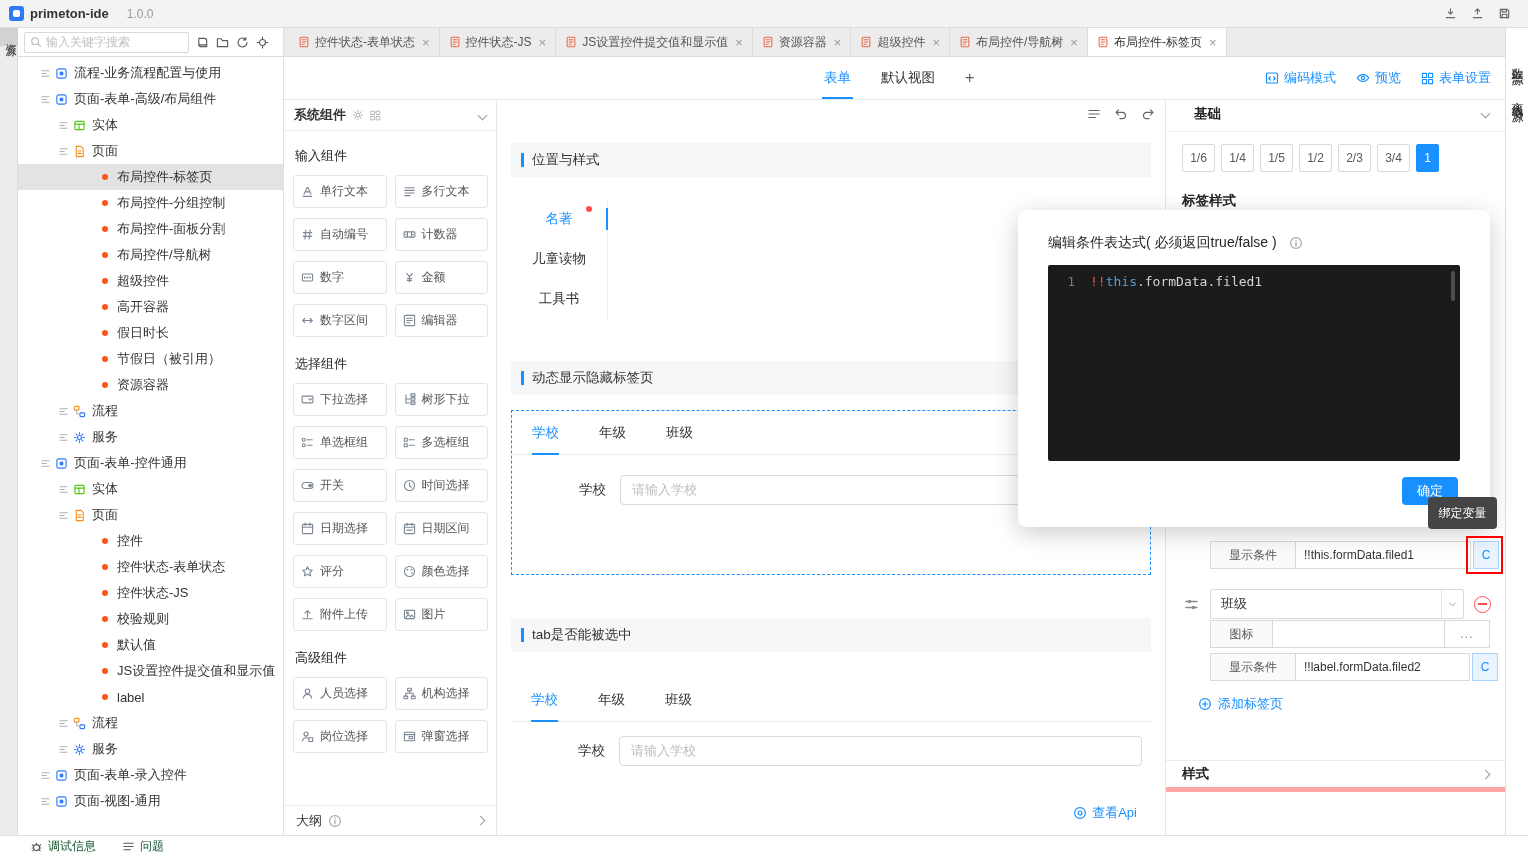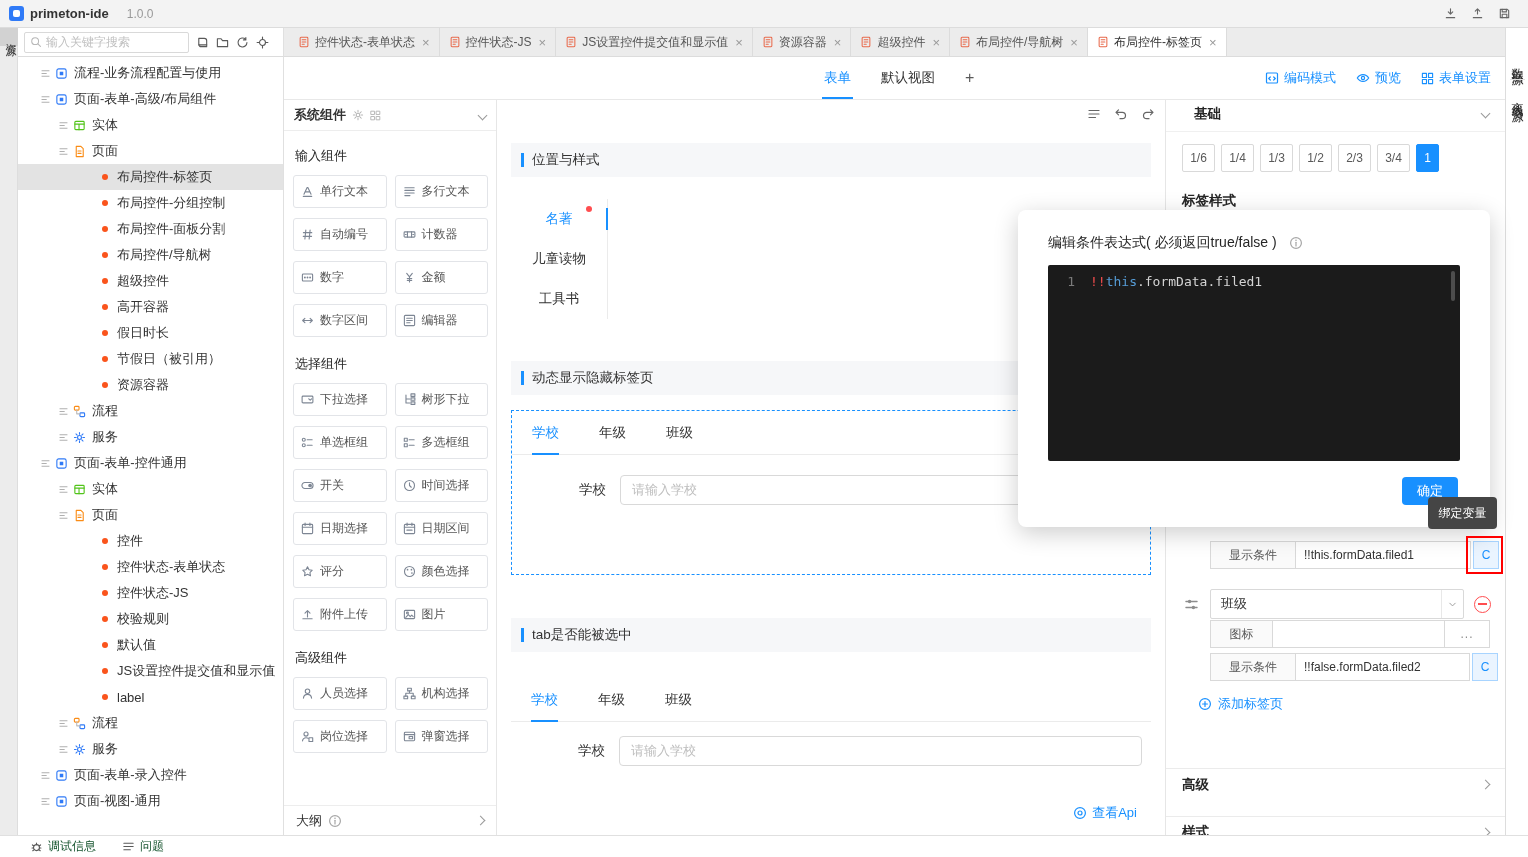--- a/index.html
+++ b/index.html
@@ -111,21 +111,21 @@
 .minus{margin-left:10px;width:17px;height:17px;border-radius:50%;border:1.5px solid #ff4d4f;position:relative;flex:0 0 auto}
 .minus::after{content:"";position:absolute;left:3px;right:3px;top:50%;height:1.5px;margin-top:-1px;background:#ff4d4f}
 .rowIcon{left:44px;top:520px}
 .rowIcon .p-label{width:63px}.rowIcon .p-value{width:172px}
 .more-btn{width:45px;height:28px;border:1px solid #d9d9d9;border-left:none;display:flex;align-items:center;justify-content:center;color:#8c8c8c;font-size:12px;letter-spacing:1px;background:#fff}
 .row2{left:44px;top:553px}
 .row2 .p-label{width:86px}.row2 .p-value{width:174px}
 .add-tab{position:absolute;left:32px;top:595px;display:flex;align-items:center;gap:6px;color:#1890ff;font-size:13px}
 .sec-hdr{position:absolute;left:0;right:0;height:32px;border-top:1px solid #ebebeb;display:flex;align-items:center;justify-content:space-between;padding:0 16px;font-size:13.5px;font-weight:700;color:#262626;background:#fff}
 .sec-advanced{top:668px}
-.sec-style{top:716px;border-bottom:1px solid #fca5a5}
+.sec-style{top:660px;border-bottom:5px solid #fca5a5}
 
 .right-strip{position:absolute;right:0;top:28px;bottom:0;width:23px;background:#fff;border-left:1px solid #ddd;display:flex;flex-direction:column;align-items:center;padding-top:26px}
 .strip-item{writing-mode:vertical-rl;text-orientation:upright;font-size:12px;color:#262626;letter-spacing:3px;padding:4px 0}
 .strip-div{width:15px;height:1px;background:#e0e0e0;margin:8px 0}
 
 .dialog{position:absolute;left:1018px;top:210px;width:472px;height:317px;background:#fff;border-radius:8px;box-shadow:0 6px 24px rgba(0,0,0,.2);z-index:50}
 .dlg-title{margin:24px 30px 0;font-size:14px;color:#262626;display:flex;align-items:center;gap:12px}
 .code-editor{position:relative;margin:13px 30px 0;height:196px;background:#1b1b1b;border-radius:2px;padding-top:7px;font-family:"DejaVu Sans Mono","Liberation Mono",monospace}
 .code-line{display:flex;line-height:20px;font-size:13px}
 .ln{width:42px;text-align:right;padding-right:15px;color:#7a7a7a}
@@ -926,21 +926,21 @@
   <div class="props">
     <div class="props-header">
       <span>基础</span>
       <span class="chev-wrap">
           <span class="chev down"></span>
         </span>
     </div>
     <div class="width-row">
         <div class="w-opt">1/6</div>
         <div class="w-opt">1/4</div>
-        <div class="w-opt">1/3</div>
+        <div class="w-opt">1/5</div>
         <div class="w-opt">1/2</div>
         <div class="w-opt">2/3</div>
         <div class="w-opt">3/4</div>
         <div class="w-opt selected">1</div>
       </div>
     <div class="lst">标签样式</div>
 
     <div class="prow row1">
       <span class="p-label">显示条件</span>
       <span class="p-value">!!this.formData.filed1</span>
@@ -969,21 +969,21 @@
     </div>
 
     <div class="prow rowIcon">
       <span class="p-label">图标</span>
       <span class="p-value"></span>
       <span class="more-btn">...</span>
     </div>
 
     <div class="prow row2">
       <span class="p-label">显示条件</span>
-      <span class="p-value">!!false.formData.filed2</span>
+      <span class="p-value">!!label.formData.filed2</span>
       <span class="c-btn">C</span>
     </div>
 
     <div class="add-tab">
       <span class="icon">
           <svg width="14" height="14" viewBox="0 0 14 14" fill="none" stroke="#1890ff" stroke-width="1.2" stroke-linecap="round" stroke-linejoin="round">
             <circle cx="7" cy="7" r="5.4"></circle>
             <path d="M7 4.6v4.8M4.6 7h4.8"></path>
           </svg>
         </span>

